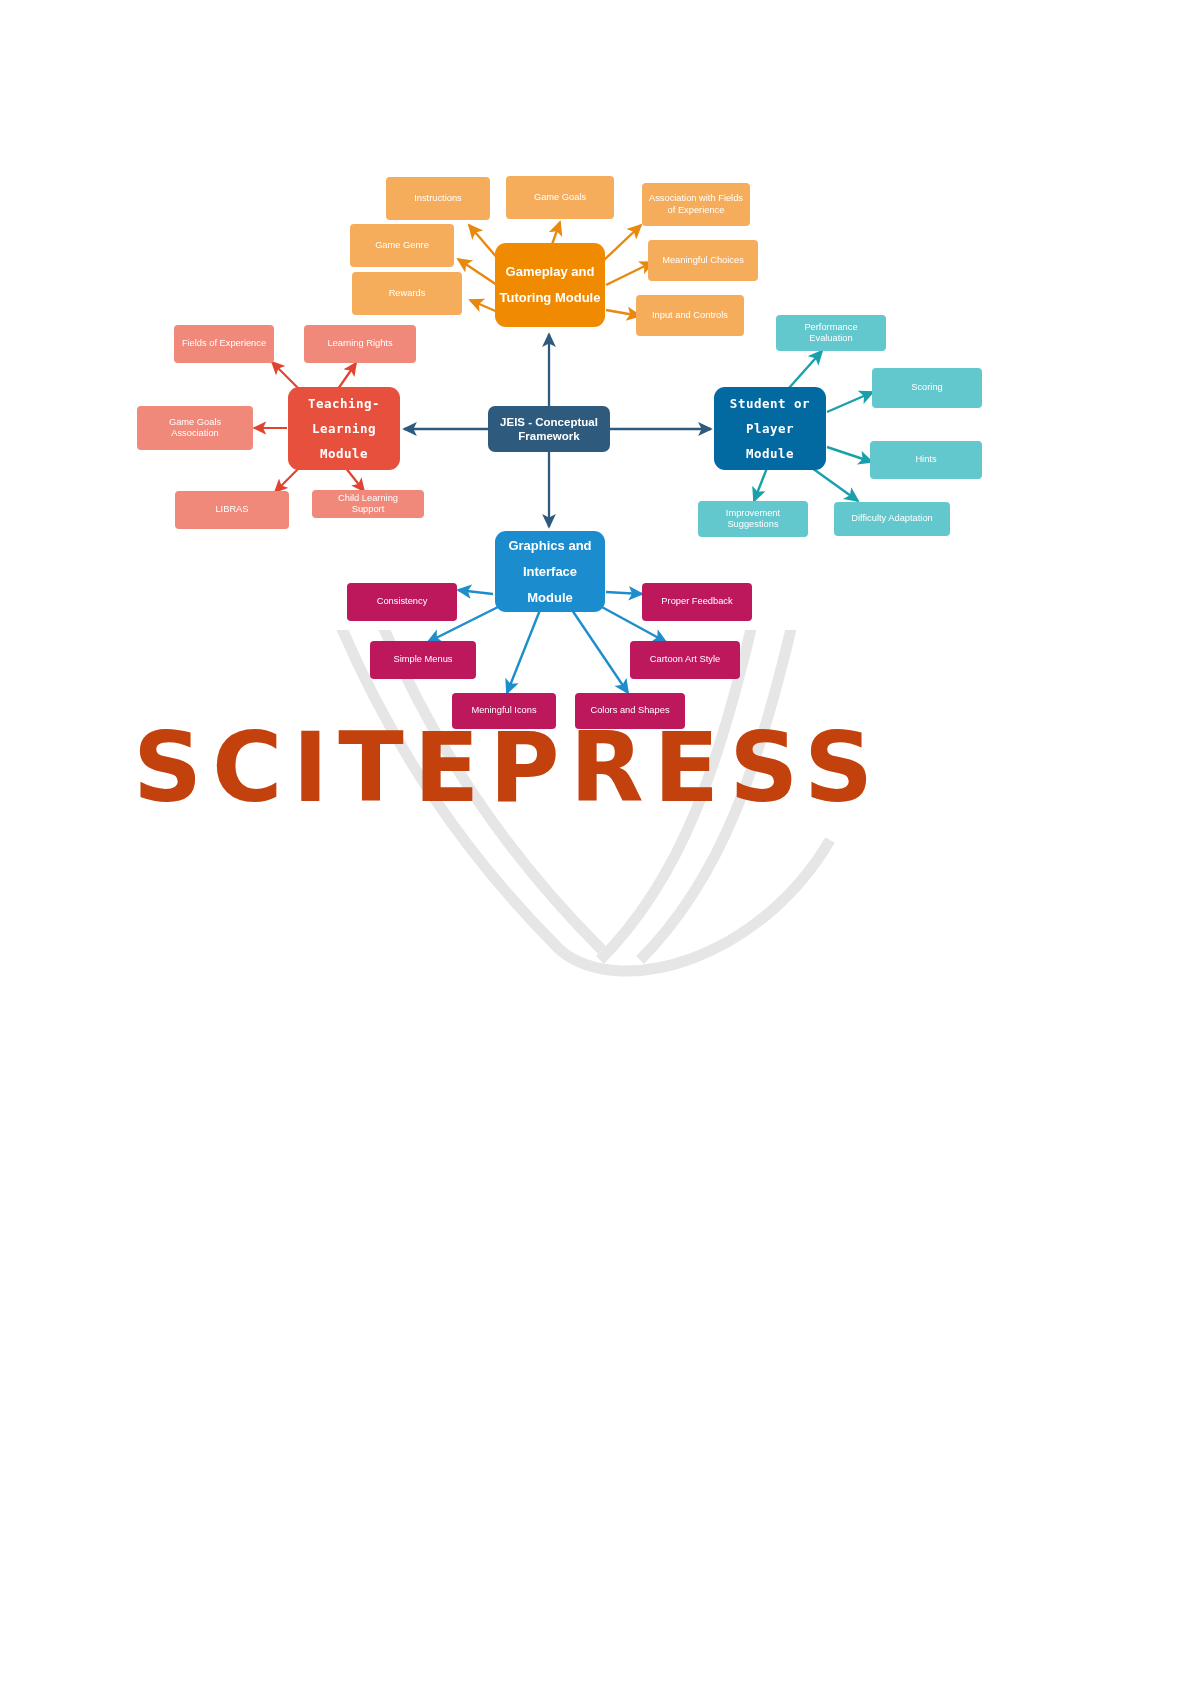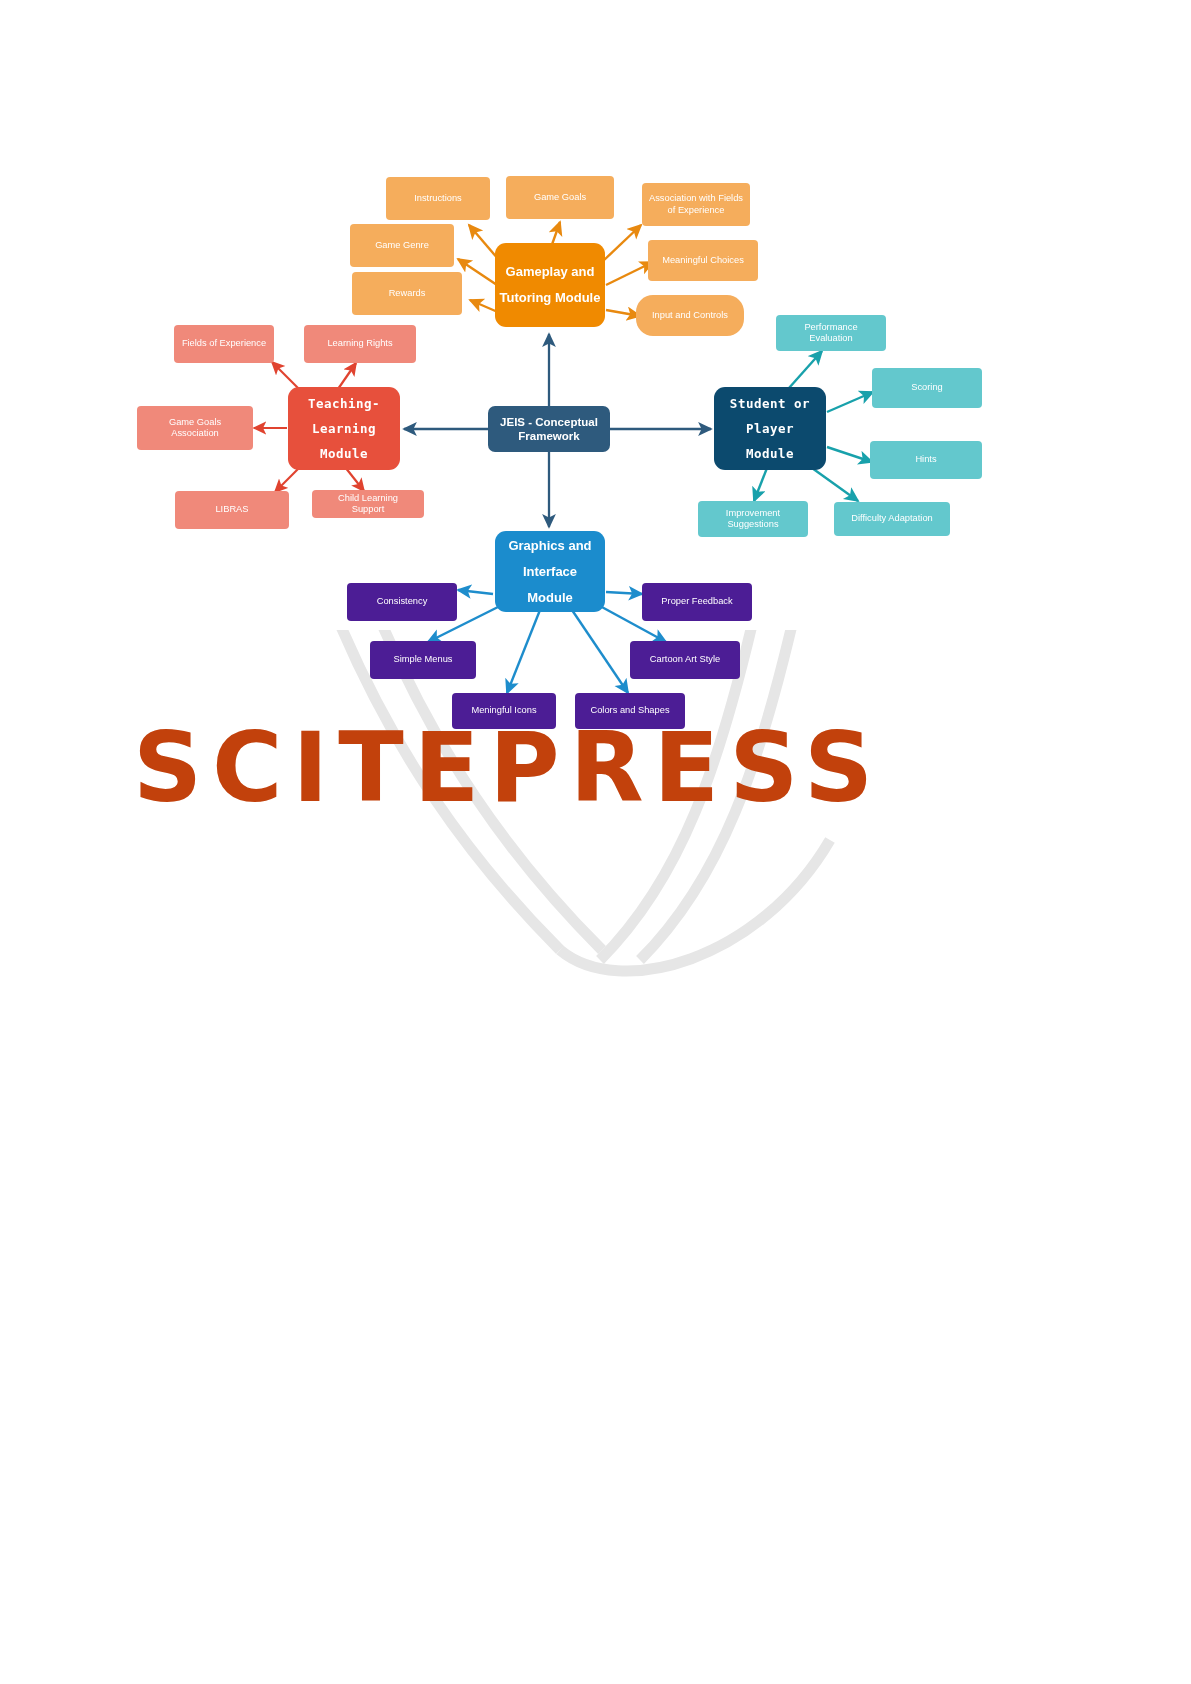--- a/index.html
+++ b/index.html
@@ -105,24 +105,24 @@
     font-size: 9.3px;
     font-weight: normal;
     border-radius: 4px;
   }
 
   .c-hub      { background: #2e5a7d; }
   .c-orange   { background: #f08a00; }
   .c-orange-l { background: #f5ad5c; }
   .c-red      { background: #e7503c; }
   .c-red-l    { background: #f0897a; }
-  .c-teal     { background: #0c4a6e; }
+  .c-teal     { background: #0369a1; }
   .c-teal-l   { background: #63c8cd; }
   .c-blue     { background: #1b8ccd; }
-  .c-blue-l   { background: #4c1d95; }
+  .c-blue-l   { background: #be185d; }
 </style>
 </head>
 <body>
 
 <div id="page">
 
   <div id="watermark">
     <svg width="1191" height="380" viewBox="0 0 1191 380" style="position:absolute;left:0;top:-60px;">
       <g fill="none" stroke="#e6e6e6" stroke-width="11">
         <path d="M330 -30 C 390 120, 470 230, 560 320"></path>
@@ -228,21 +228,21 @@
   </div>
 
   <div class="node leaf c-orange-l" style="left:648px; top:240px; width:110px; height:41px;">
     <span>Meaningful Choices</span>
   </div>
 
   <div class="node leaf c-orange-l" style="left:352px; top:272px; width:110px; height:43px;">
     <span>Rewards</span>
   </div>
 
-  <div class="node leaf c-orange-l" style="left:636px; top:295px; width:108px; height:41px;border-radius:17px;">
+  <div class="node leaf c-orange-l" style="left:636px; top:295px; width:108px; height:41px;">
     <span>Input and Controls</span>
   </div>
 
   <div class="node module mono c-red" style="left:288px; top:387px; width:112px; height:83px;">
     <span>
       <span>Teaching-</span><br>
       <span>Learning</span><br>
       <span>Module</span>
     </span>
   </div>

